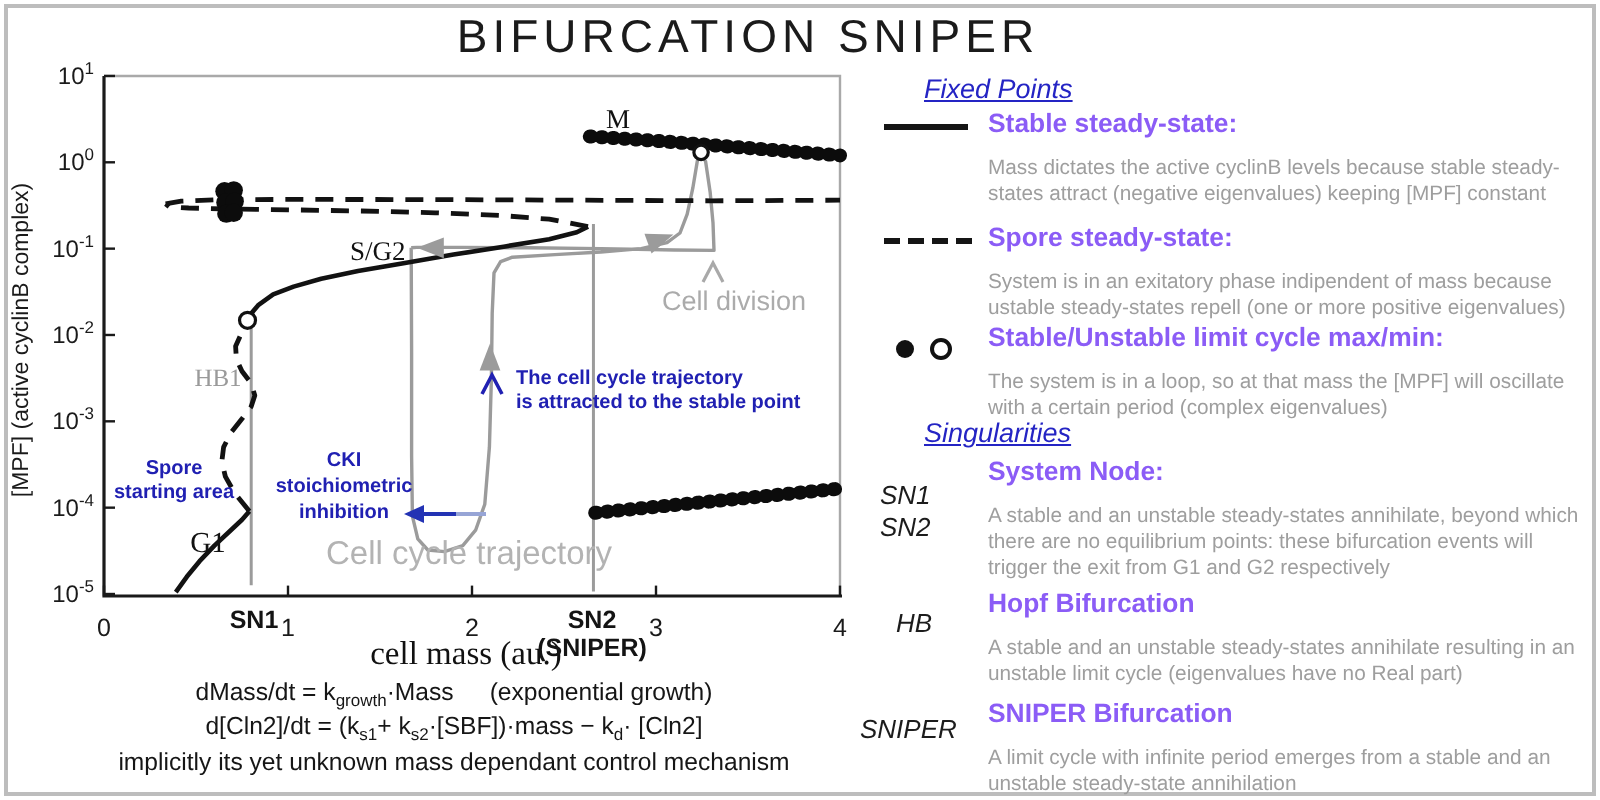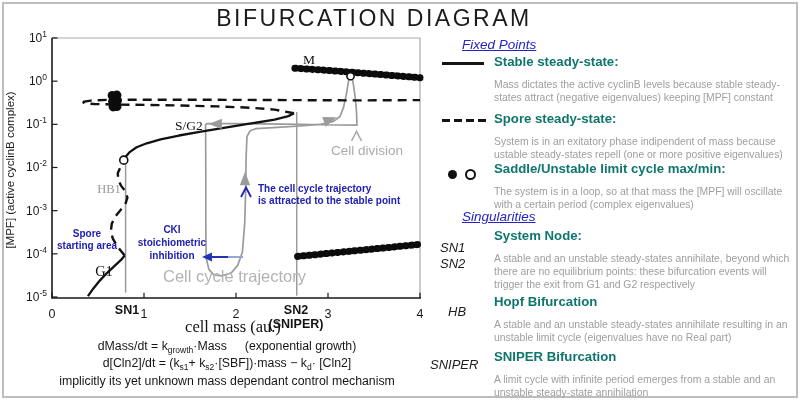--- a/index.html
+++ b/index.html
@@ -14,38 +14,38 @@
   .formulas{position:absolute;left:12px;top:340px;width:430px;text-align:center;
             font-size:12.3px;line-height:13.4px;color:#161616;}
   .formulas sub{font-size:8.5px;vertical-align:-3px;}
   .gap{display:inline-block;width:18px;}
   .legend{position:absolute;left:430px;top:0;width:370px;height:400px;font-size:12px;}
   .sec-head{position:absolute;left:32px;font-size:13.5px;font-weight:normal;font-style:italic;
             color:#2424c4;text-decoration:underline;}
   .leg-item{position:absolute;left:0;display:flex;width:368px;}
   .leg-key{width:64px;flex:none;padding-left:10px;box-sizing:border-box;}
   .leg-body{flex:1;padding-right:4px;}
-  .leg-title{font-size:13.2px;font-weight:bold;color:#0f766e;}
+  .leg-title{font-size:13.2px;font-weight:bold;color:#8b5cf6;}
   .leg-desc{font-size:10.4px;color:#9e9e9e;line-height:1.27;margin-top:9px;width:298px;}
   .sw-solid{width:42px;height:3px;background:#151515;margin:8px 0 0 2px;}
   .sw-dash{width:46px;height:3px;margin:8px 0 0 2px;
            background:repeating-linear-gradient(90deg,#151515 0 8px,transparent 8px 12px);}
   .sw-dots{margin:6px 0 0 8px;white-space:nowrap;}
   .dot-f{display:inline-block;width:9px;height:9px;border-radius:50%;background:#111;vertical-align:middle;}
   .dot-o{display:inline-block;width:7px;height:7px;border-radius:50%;border:2px solid #111;background:#fff;
          margin-left:8px;vertical-align:middle;}
   .leg-lbl{font-style:italic;font-size:13px;color:#1c1c1c;line-height:1.25;}
 </style>
 </head>
 <body>
 
 <div class="page">
   <div class="frame"></div>
 
-  <div class="title">BIFURCATION DIAGRAM</div>
+  <div class="title">BIFURCATION SNIPER</div>
 
   <svg id="plot" width="430" height="336" viewBox="0 0 430 336">
     <g id="g-axes">
         <path d="M52 38 L420 38 L420 298" fill="none" stroke="#a9a9a9" stroke-width="1.2"></path>
         <path d="M52 38 L52 298 L421 298" fill="none" stroke="#1a1a1a" stroke-width="1.6"></path>
         <line x1="52" y1="298" x2="52" y2="292.8" stroke="#1a1a1a" stroke-width="1.2"></line>
         <text x="52" y="318" text-anchor="middle" font-size="12.5" fill="#1a1a1a">0</text>
         <line x1="144" y1="298" x2="144" y2="292.8" stroke="#1a1a1a" stroke-width="1.2"></line>
         <text x="144" y="318" text-anchor="middle" font-size="12.5" fill="#1a1a1a">1</text>
         <line x1="236" y1="298" x2="236" y2="292.8" stroke="#1a1a1a" stroke-width="1.2"></line>
@@ -151,21 +151,21 @@
         <div class="leg-title">Spore steady-state:</div>
         <div class="leg-desc">System is in an exitatory phase indipendent of mass because ustable steady-states repell (one or more positive eigenvalues)</div>
       </div>
     </div>
 
     <div class="leg-item" style="top:161px">
       <div class="leg-key">
           <div class="sw-dots"><span class="dot-f"></span><span class="dot-o"></span></div>
         </div>
       <div class="leg-body">
-        <div class="leg-title">Saddle/Unstable limit cycle max/min:</div>
+        <div class="leg-title">Stable/Unstable limit cycle max/min:</div>
         <div class="leg-desc">The system is in a loop, so at that mass the [MPF] will oscillate with a certain period (complex eigenvalues)</div>
       </div>
     </div>
 
     <div class="sec-head" style="top:209px">Singularities</div>
 
     <div class="leg-item" style="top:228px">
       <div class="leg-key">
         <div class="leg-lbl" style="margin-top:12px">SN1</div>
         <div class="leg-lbl">SN2</div>

